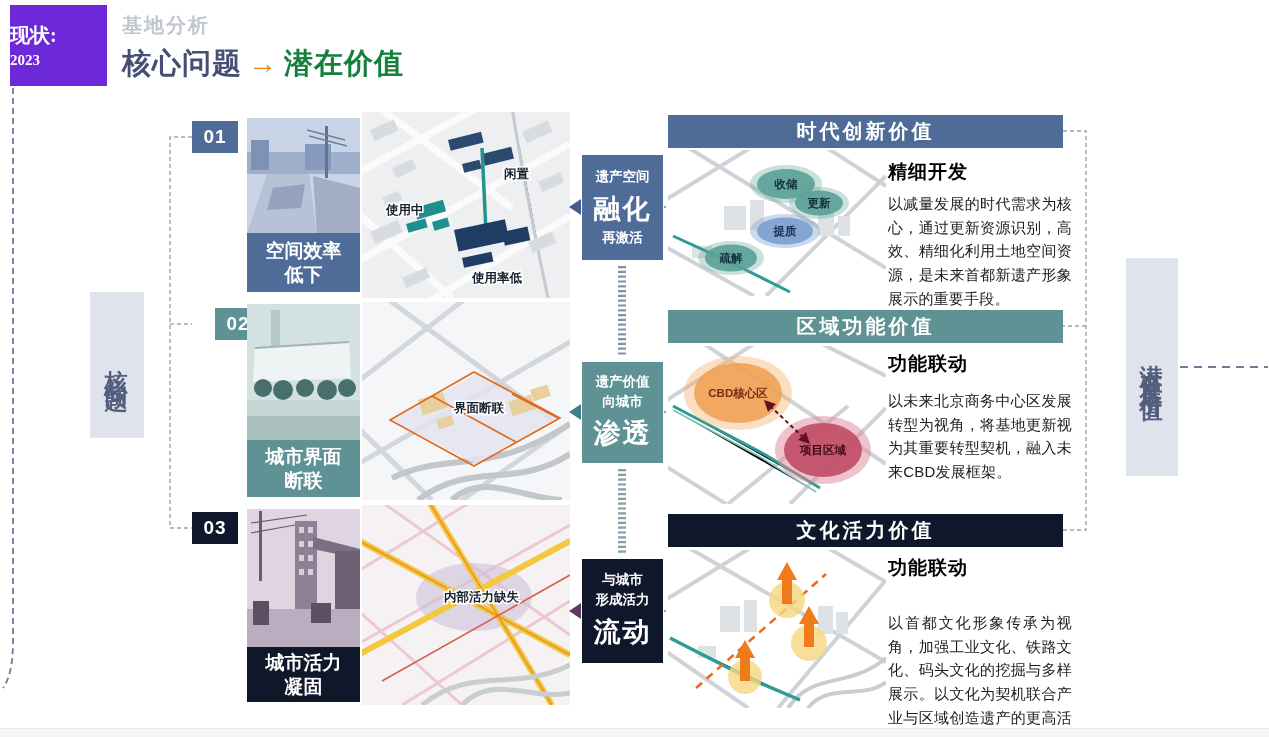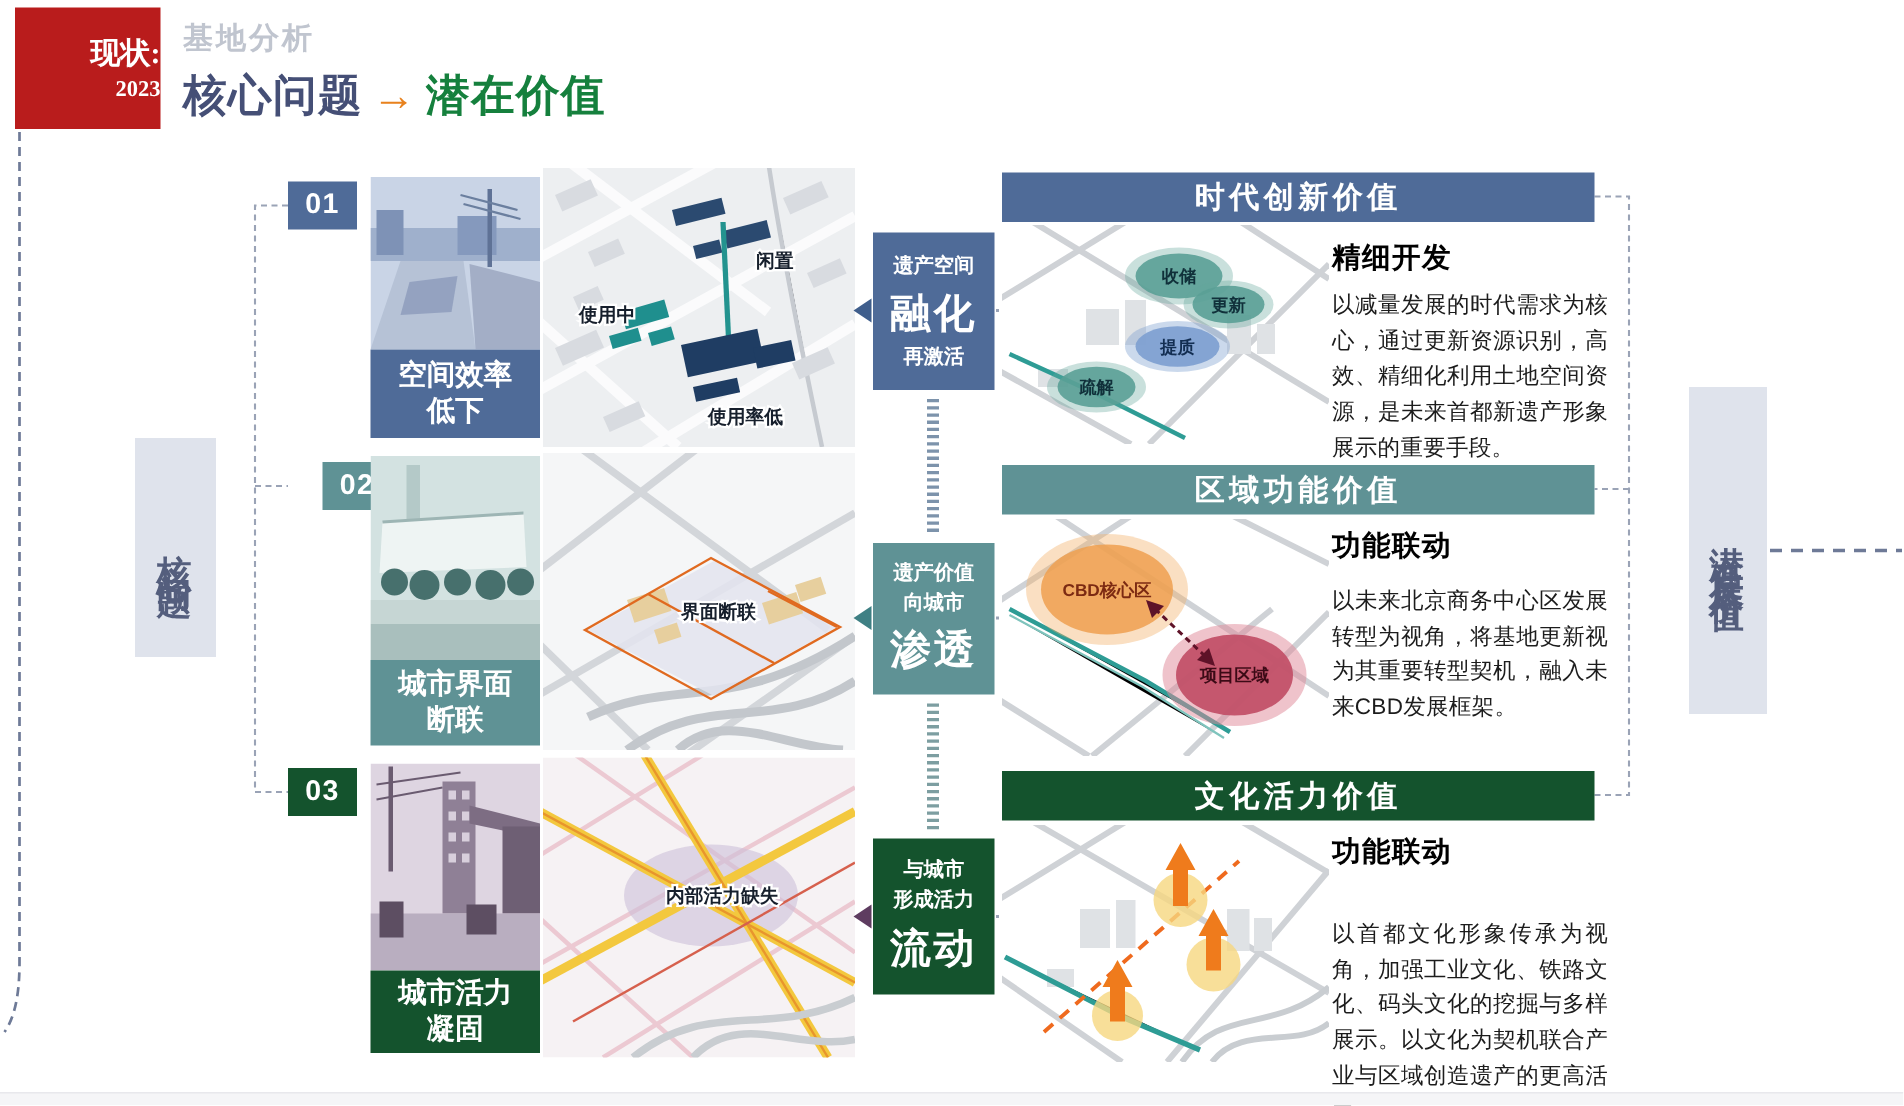--- a/index.html
+++ b/index.html
@@ -3,22 +3,22 @@
 <meta charset="utf-8">
 <style>
   * { margin:0; padding:0; box-sizing:border-box; }
   html,body { background:#fff; }
   #canvas {
     position:relative; width:1269px; height:737px; background:#ffffff;
     overflow:hidden; font-family:"Liberation Sans","DejaVu Sans",sans-serif;
   }
   .abs { position:absolute; }
   
-  .tagbox { left:10px; top:5px; width:97px; height:81px; background:#b91c1c;
-    color:#fff; display:flex; flex-direction:column; align-items:flex-end; justify-content:center;
+  .tagbox { left:10px; top:5px; width:97px; height:81px; background:#6d28d9;
+    color:#fff; display:flex; flex-direction:column; align-items:flex-start; justify-content:center;
     font-family:"Liberation Serif","DejaVu Serif",serif; }
   .tagbox .l1 { font-size:20px; font-weight:bold; }
   .tagbox .l2 { font-size:15px; font-weight:bold; margin-top:3px; }
   .eyebrow { left:122px; top:12px; font-size:20px; font-weight:bold; color:#c0c5cf; letter-spacing:2px; }
   .maintitle { left:122px; top:44px; font-size:29px; font-weight:bold; letter-spacing:1px; }
   .maintitle .t-left { color:#454f76; }
   .maintitle .t-arrow { color:#e8821e; padding:0 6px; }
   .maintitle .t-right { color:#15803d; }
   
   .vlabel { background:#dfe3ec; display:flex; align-items:center; justify-content:center; }
@@ -36,21 +36,21 @@
     align-items:center; justify-content:center; gap:3px; }
   .flowbox .small { font-size:13.5px; font-weight:bold; line-height:1.25; }
   .flowbox .big { font-size:27px; font-weight:bold; letter-spacing:2px; margin-top:2px; }
   .flow-arrow { width:0; height:0; border-top:8px solid transparent; border-bottom:8px solid transparent; }
   
   .panelbar { width:395px; height:33px; color:#fff; font-size:20px; font-weight:bold;
     letter-spacing:3px; display:flex; align-items:center; justify-content:center; }
   .psubtitle { font-size:19px; font-weight:bold; color:#000; letter-spacing:1px; }
   .pbody { width:184px; font-size:15px; line-height:1.58; color:#1c1c1c; letter-spacing:0.2px; text-align:justify; }
   
-  .bg-r1 { background:#4f6b98; } .bg-r2 { background:#5f9295; } .bg-r3 { background:#14532d; }
+  .bg-r1 { background:#4f6b98; } .bg-r2 { background:#5f9295; } .bg-r3 { background:#0f172a; }
   .ar-r1 { border-right:12px solid #3f5e8c; } .ar-r2 { border-right:12px solid #3f8084; } .ar-r3 { border-right:12px solid #5e3c60; }
   .bottomstrip { left:0; top:728px; width:1269px; height:9px; background:#f5f5f7; border-top:1px solid #e8e8ec; }
   svg text { font-family:"Liberation Sans","DejaVu Sans",sans-serif; }
   .maplabel { font-size:12.5px; font-weight:bold; fill:#161f2c; paint-order:stroke; stroke:#ffffff; stroke-width:3px; }
 </style>
 </head>
 <body>
 
 <div id="canvas">
 

